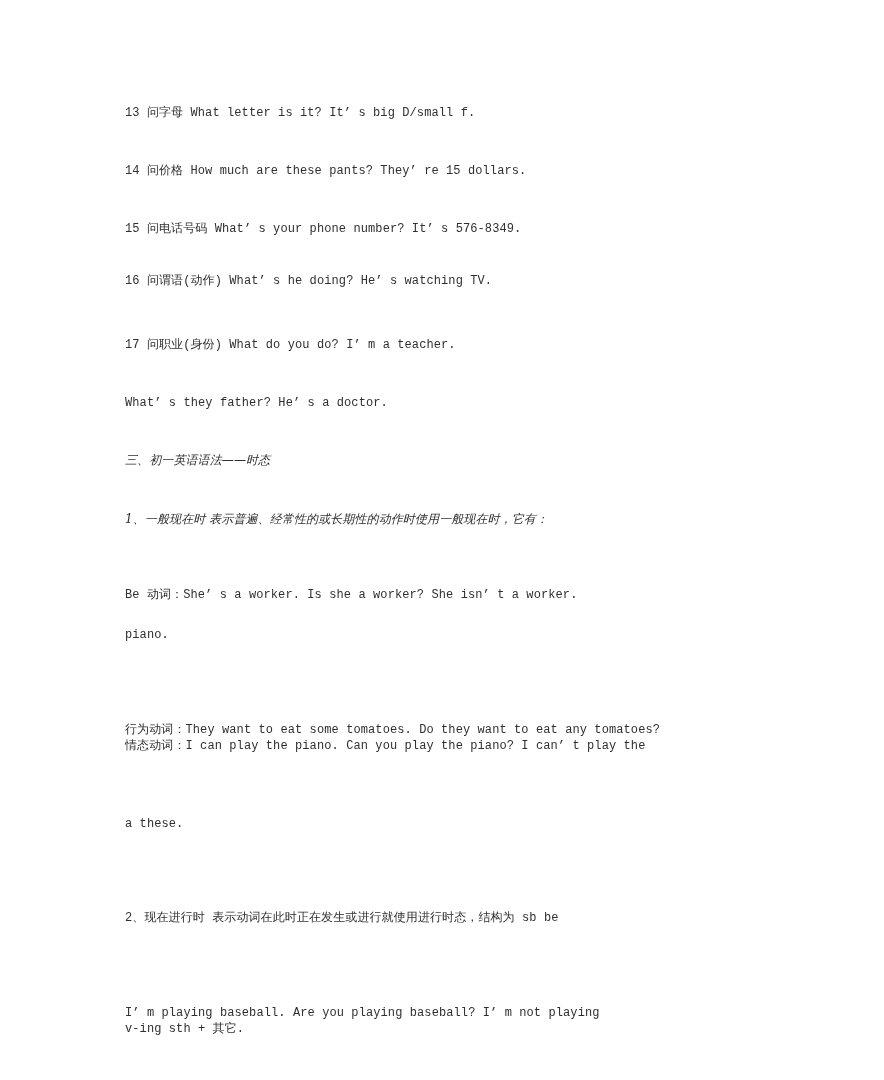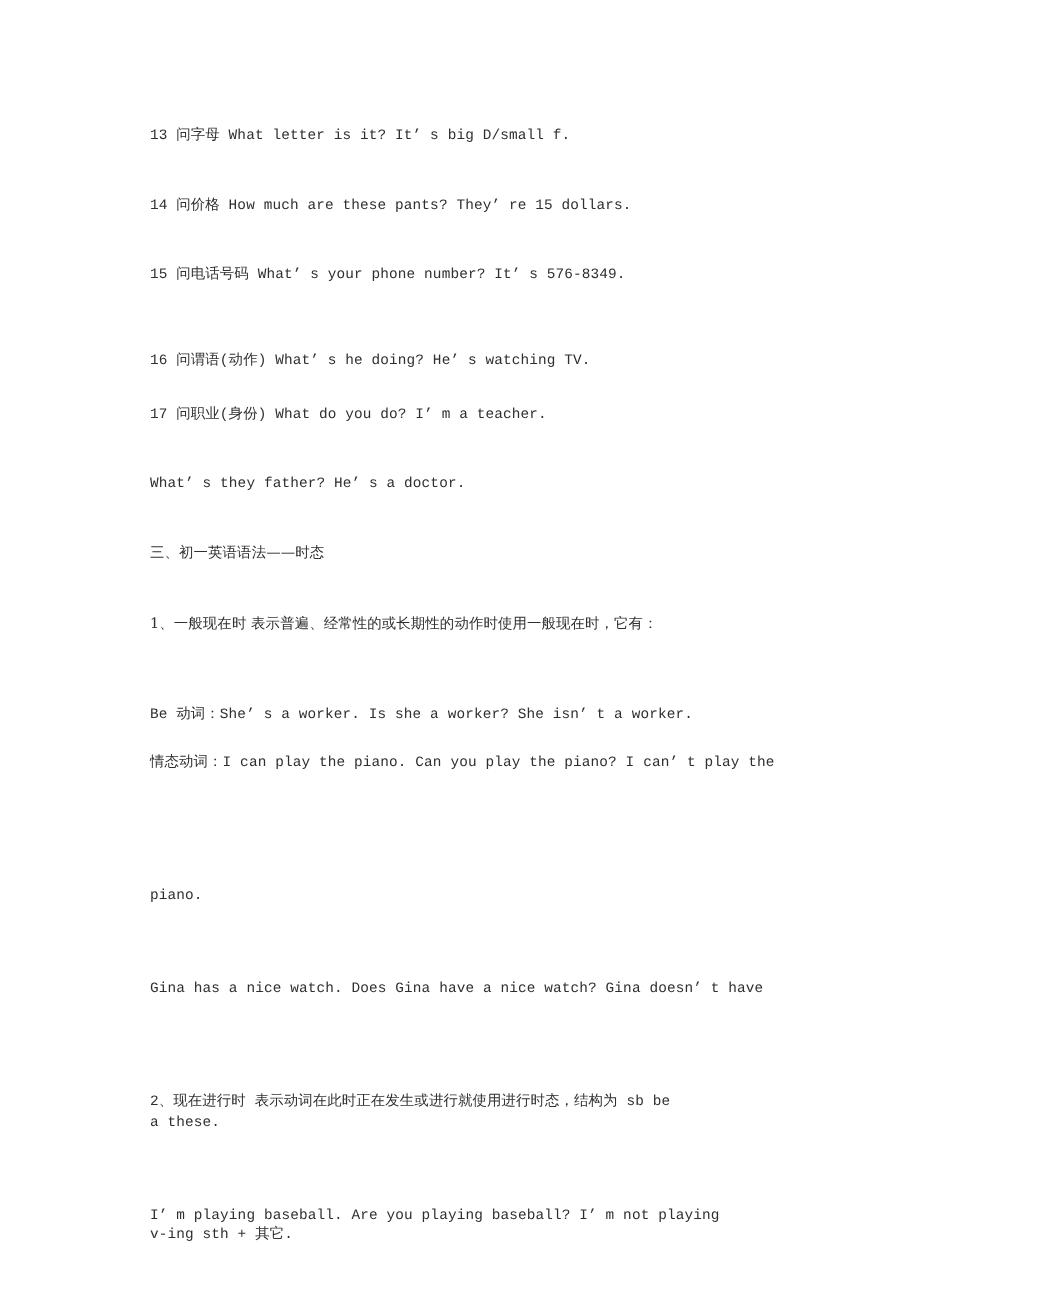--- a/index.html
+++ b/index.html
@@ -25,41 +25,42 @@
       position: absolute;
       left: 0;
       width: 650px;
       font-size: 12px;
       line-height: 37px;
       white-space: pre-wrap;
       letter-spacing: 0.1px;
     }
     .cjk {
       font-family: "DejaVu Serif", "Liberation Serif", serif;
+      font-style: italic;
     }
     .line { display: block; white-space: pre; }
   </style>
 </head>
 <body>
 
 <div class="page">
 
   <div class="para" style="top:21px">
     <span class="line">13 问字母 What letter is it? It’ s big D/small f.</span>
   </div>
 
   <div class="para" style="top:79px">
     <span class="line">14 问价格 How much are these pants? They’ re 15 dollars.</span>
   </div>
 
   <div class="para" style="top:137px">
     <span class="line">15 问电话号码 What’ s your phone number? It’ s 576-8349.</span>
   </div>
 
-  <div class="para" style="top:208px">
+  <div class="para" style="top:189px">
     <span class="line">16 问谓语(动作) What’ s he doing? He’ s watching TV.</span>
   </div>
 
   <div class="para" style="top:253px">
     <span class="line">17 问职业(身份) What do you do? I’ m a teacher.</span>
   </div>
 
   <div class="para" style="top:311px">
     <span class="line">What’ s they father? He’ s a doctor.</span>
   </div>
@@ -70,29 +71,29 @@
 
   <div class="para cjk" style="top:427px">
     <span class="line">1、一般现在时 表示普遍、经常性的或长期性的动作时使用一般现在时，它有：</span>
   </div>
 
   <div class="para" style="top:503px">
     <span class="line">Be 动词：She’ s a worker. Is she a worker? She isn’ t a worker.</span>
   </div>
 
   <div class="para" style="top:543px">
+    <span class="line">piano.</span>
     <span class="line">情态动词：I can play the piano. Can you play the piano? I can’ t play the</span>
-    <span class="line">piano.</span>
   </div>
 
   <div class="para" style="top:638px">
+    <span class="line">行为动词：They want to eat some tomatoes. Do they want to eat any tomatoes?</span>
   </div>
 
   <div class="para" style="top:732px">
-    <span class="line">Gina has a nice watch. Does Gina have a nice watch? Gina doesn’ t have</span>
     <span class="line">a these.</span>
   </div>
 
   <div class="para" style="top:826px">
     <span class="line">2、现在进行时 表示动词在此时正在发生或进行就使用进行时态，结构为 sb be</span>
     <span class="line">v-ing sth + 其它.</span>
   </div>
 
   <div class="para" style="top:921px">
     <span class="line">I’ m playing baseball. Are you playing baseball? I’ m not playing</span>

